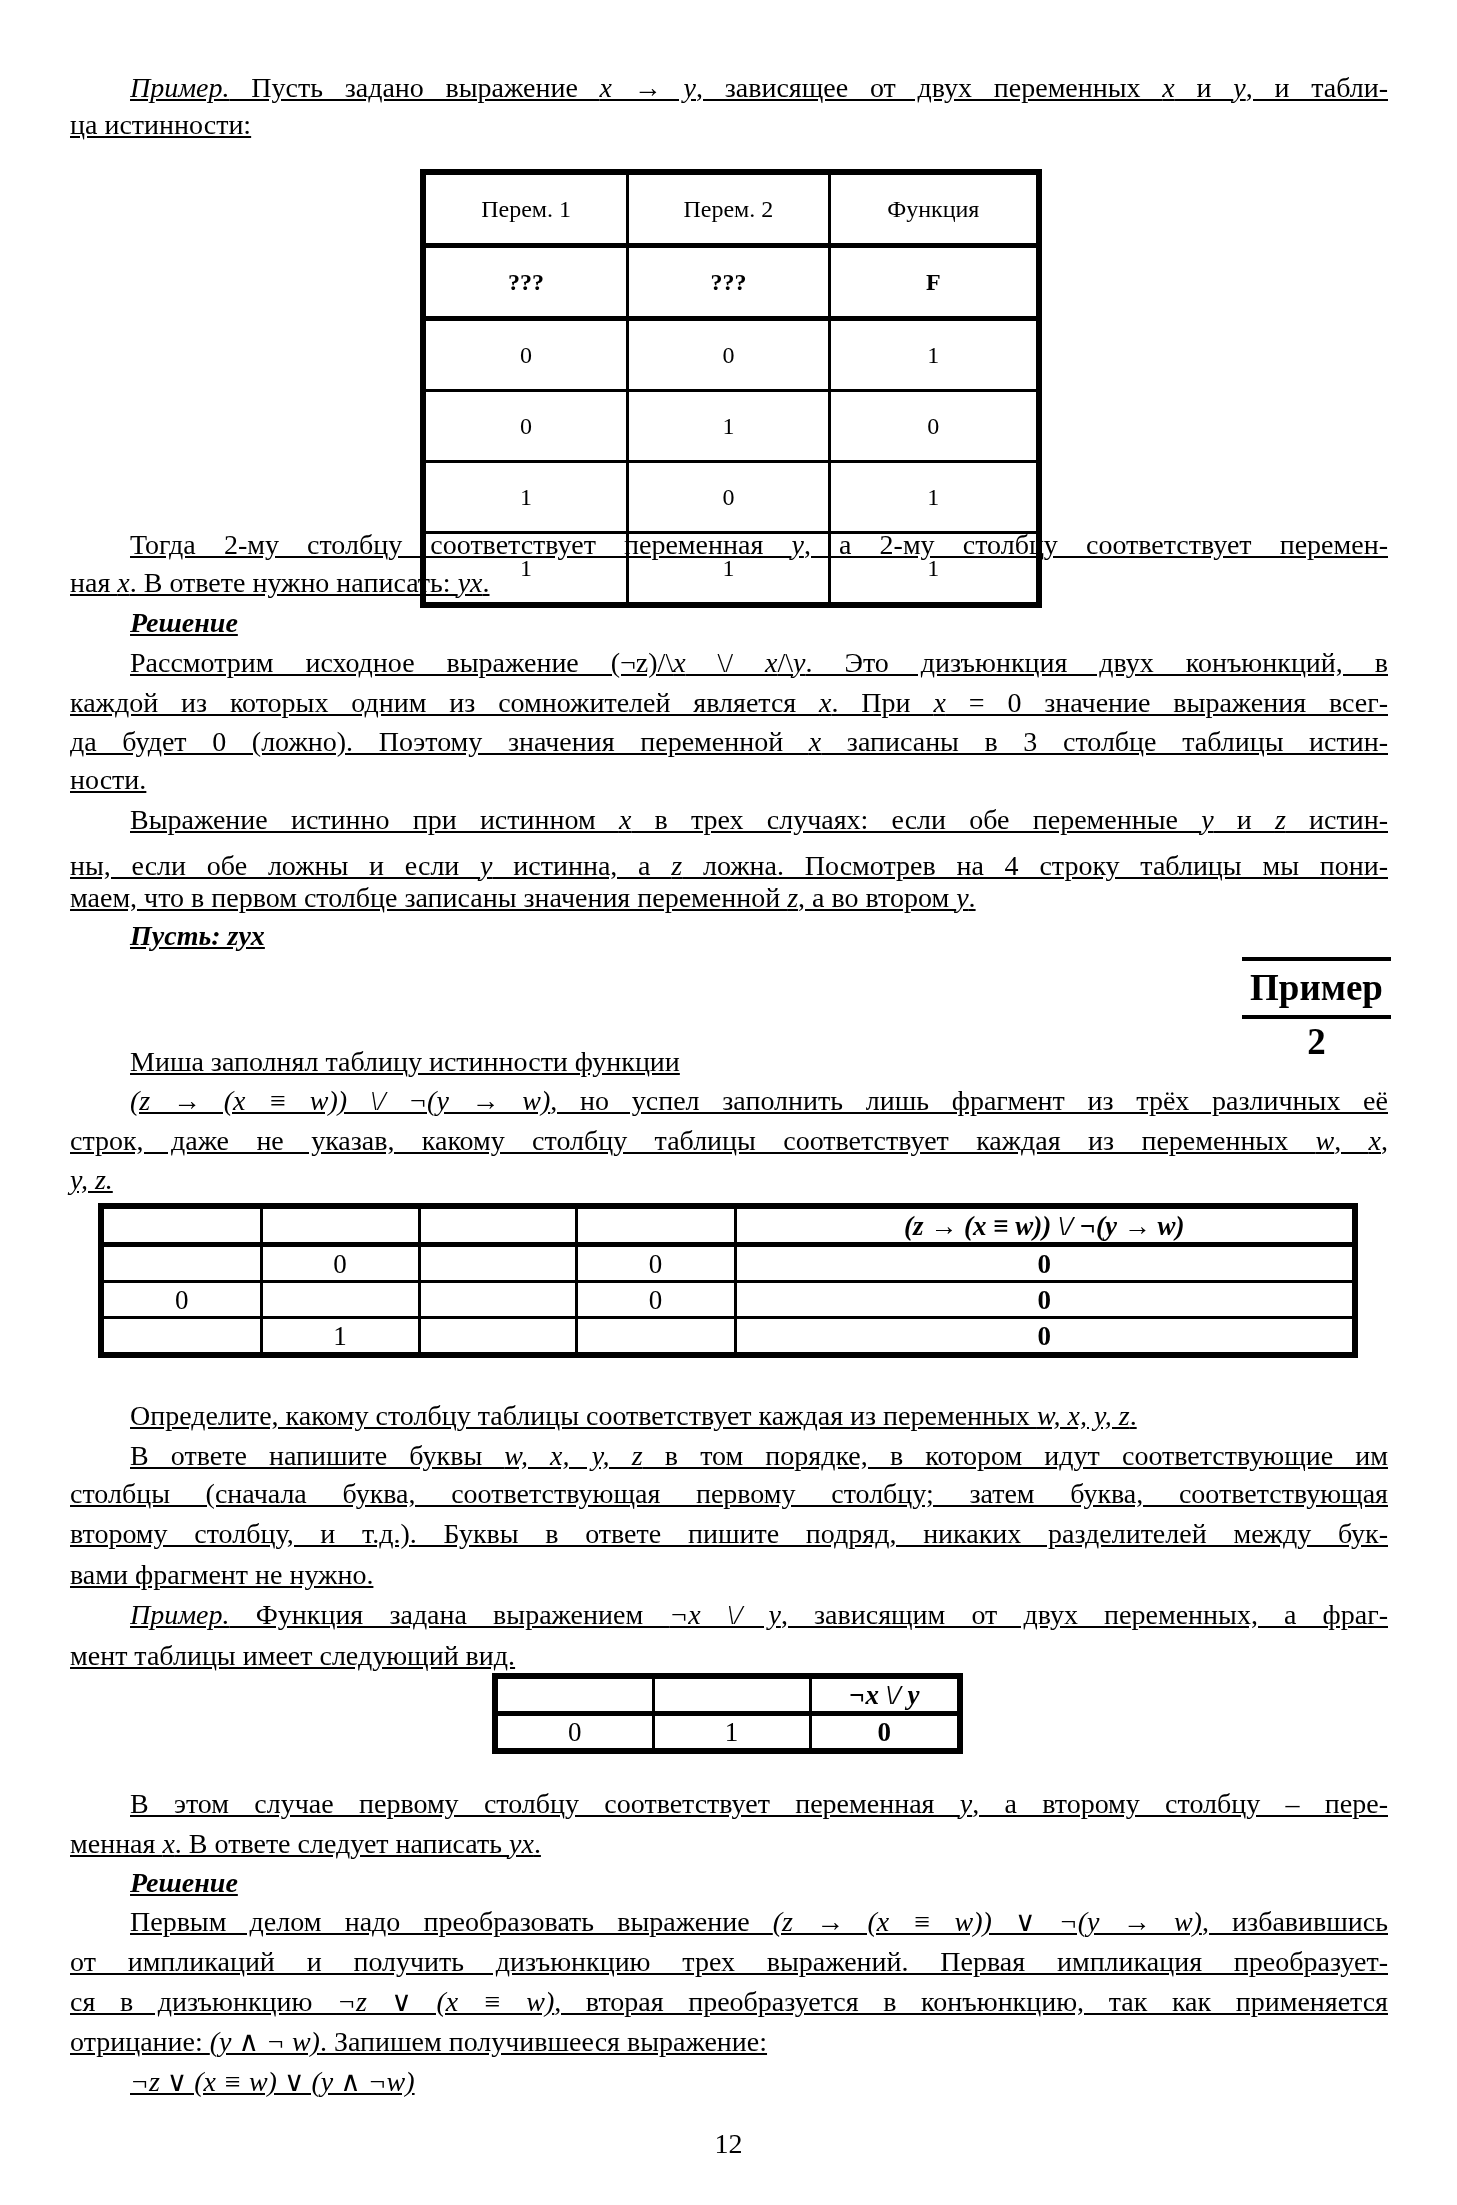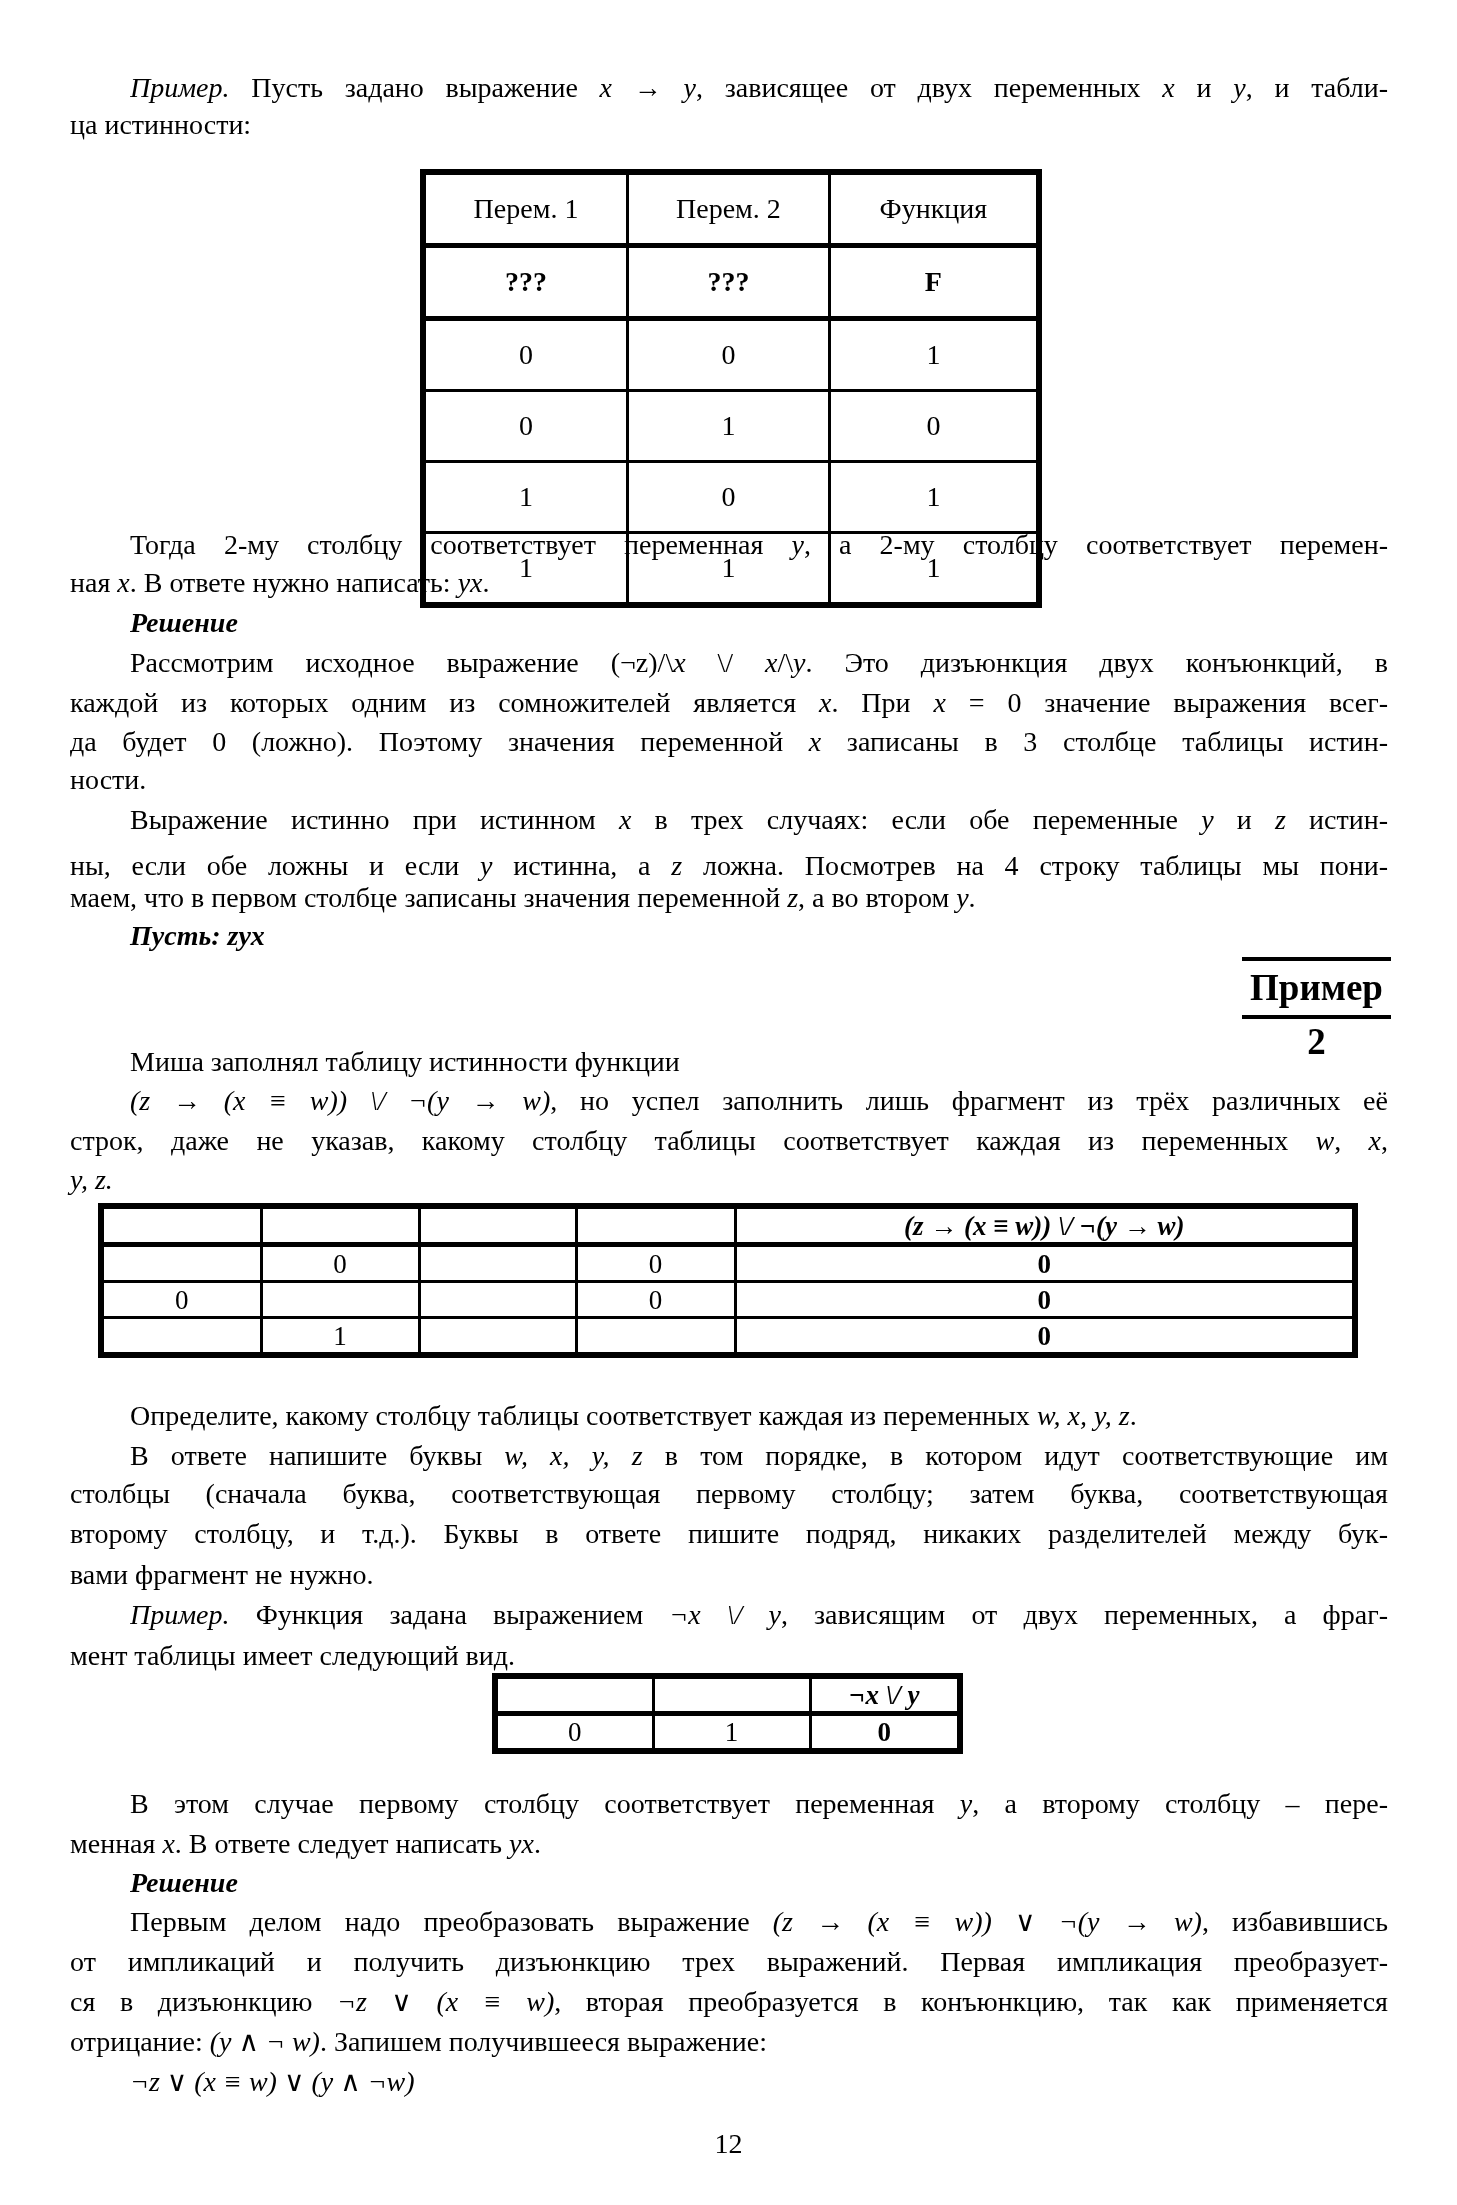--- a/index.html
+++ b/index.html
@@ -1,25 +1,25 @@
 <!DOCTYPE html>
 <html><head>
 <meta charset="utf-8">
 <style>
   html, body { margin: 0; padding: 0; background: #ffffff; }
   body { width: 1457px; height: 2205px; position: relative; overflow: hidden;
          font-family: "Liberation Serif", "DejaVu Serif", serif; color: #000; }
   .line { position: absolute; left: 70px; width: 1318px; font-size: 28px; line-height: 36px;
-          white-space: nowrap; transform: translateY(-50%); }
+          white-space: nowrap; transform: translateY(-50%); text-decoration: underline; }
   .just { text-align: justify; text-align-last: justify; white-space: normal; height: 36px; overflow: hidden; }
   .ind { left: 130px; width: 1258px; }
   i, .it { font-style: italic; }
   .bi { font-weight: bold; font-style: italic; }
   table.tt { position: absolute; border-collapse: collapse; font-family: "Liberation Serif", serif; }
-  table.tt td { border: 3px solid #000; text-align: center; padding: 0; font-size: 28px; }
+  table.tt td { border: 3px solid #000; text-align: center; padding: 0; font-size: 24px; }
   table.t1 { left: 420px; top: 169px; width: 622px; border: 6px solid #000; }
   table.t1 td { height: 68px; }
   table.t1 tr.hdr td { border-bottom-width: 5px; }
   table.t2 { left: 98px; top: 1203px; width: 1260px; border: 6px solid #000; }
   table.t2 td { height: 33px; font-size: 27px; line-height: 30px; }
   table.t2 tr:first-child td { border-bottom-width: 5px; }
   table.t3 { left: 492px; top: 1673px; width: 471px; border: 6px solid #000; }
   table.t3 td { height: 32px; font-size: 27px; line-height: 30px; }
   table.t3 tr:first-child td { border-bottom-width: 5px; }
   .b { font-weight: bold; }

